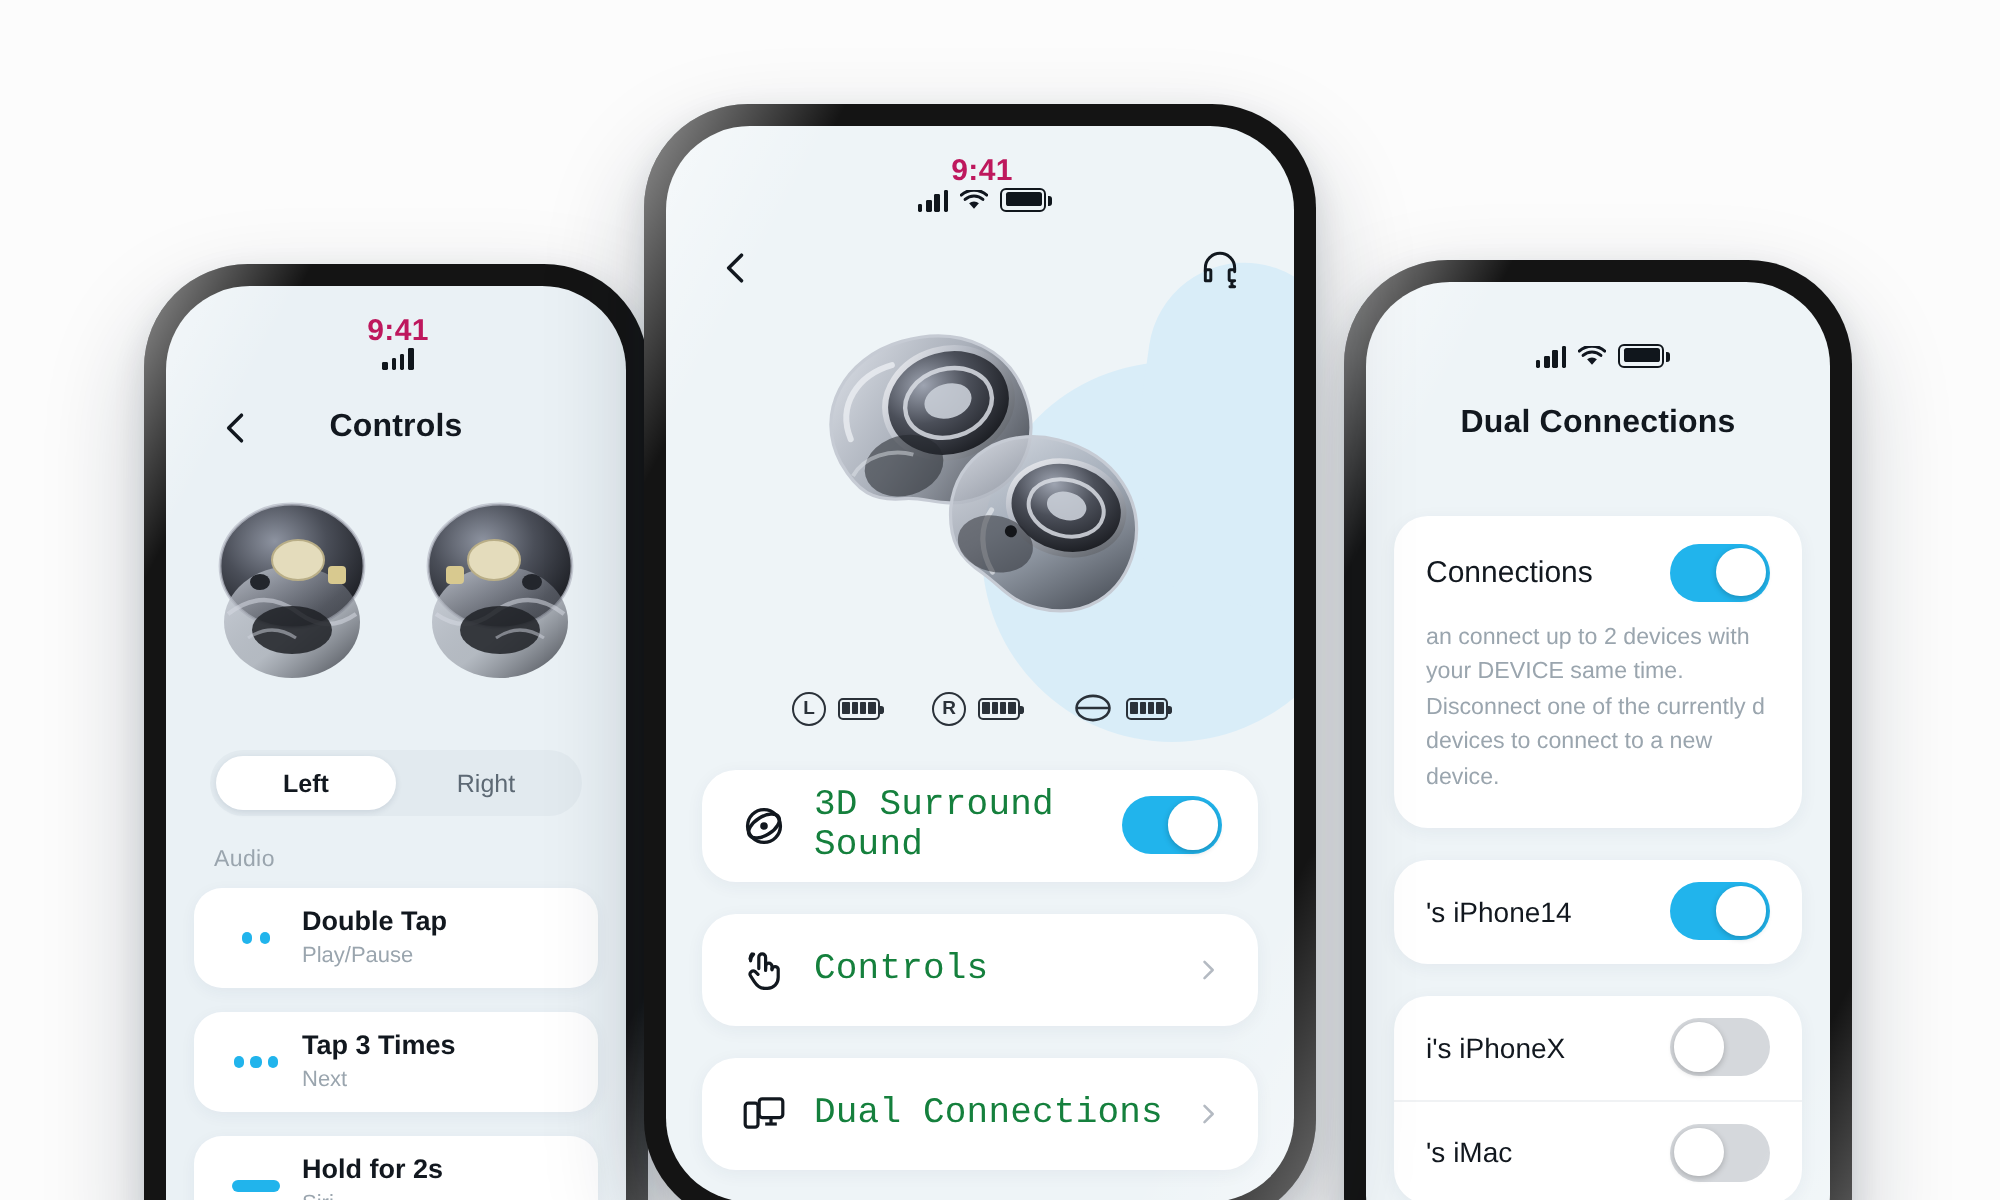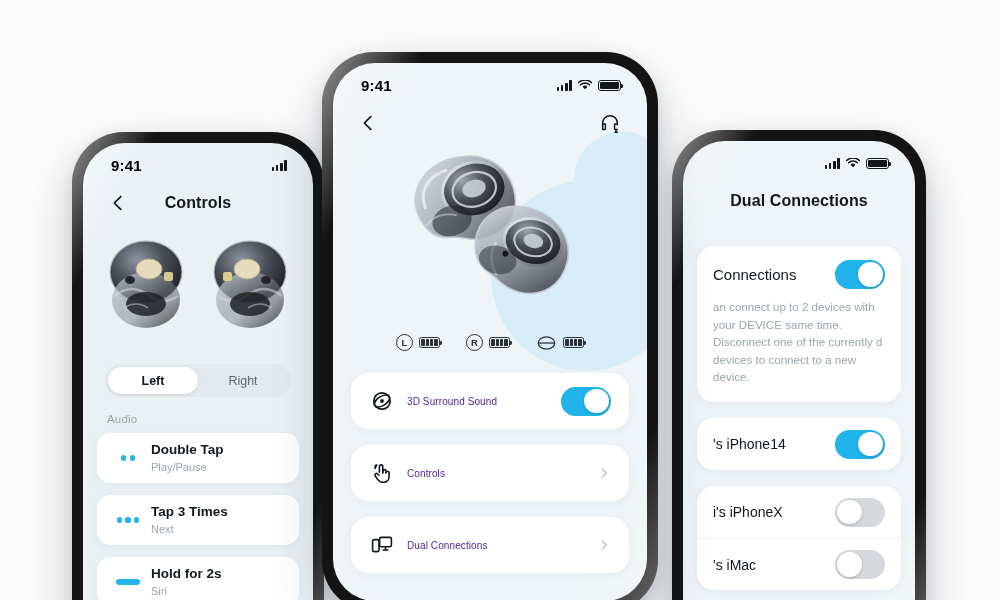--- a/index.html
+++ b/index.html
@@ -41,23 +41,24 @@
     position:absolute;
     background:#d9edf8;
     pointer-events:none;
   }
   .blob-a{ width:190px; height:190px; border-radius:50%; right:-34px; top:118px; }
   .blob-b{ width:96px; height:170px; right:-18px; top:68px; border-radius:48px 48px 10px 48px; transform:rotate(8deg); }
 
   
   .statusbar{
     position:relative; z-index:4;
-    display:flex; align-items:center; justify-content:space-between;
+    display:flex; align-items:center; 
     padding:14px 26px 0 28px;
-    color:#000000;
+    color:#be185d;
+    flex-direction:column;
   }
   .clock{ font-size:15px; font-weight:600; letter-spacing:.2px; }
   .status-icons{ display:flex; align-items:flex-end; gap:6px; }
   .sig{ display:flex; align-items:flex-end; gap:1.7px; height:11px; }
   .sig i{ display:block; width:2.6px; background:#10161c; border-radius:.7px; }
   .sig i:nth-child(1){ height:4px; }
   .sig i:nth-child(2){ height:6px; }
   .sig i:nth-child(3){ height:8.5px; }
   .sig i:nth-child(4){ height:11px; }
   .wifi{ position:relative; width:14px; height:11px; }
@@ -103,21 +104,21 @@
   .cards{ position:relative; z-index:3; padding:22px 18px 0 18px; display:flex; flex-direction:column; gap:16px; }
   .card{
     background:#ffffff;
     border-radius:17px;
     box-shadow:0 2px 9px rgba(40,60,90,.055);
     display:flex; align-items:center;
     padding:0 18px;
     height:56px;
   }
   .card-icon{ width:26px; height:26px; margin-right:12px; display:flex; align-items:center; justify-content:center; flex:none; }
-  .card-label{ font-size:10px; font-weight:500; color:#4c1d95; flex:1; letter-spacing:.1px; }
+  .card-label{ font-size:18px; font-weight:500; color:#15803d; flex:1; letter-spacing:.1px;font-family:Liberation Mono, monospace; }
   .chev-right{ width:14px; height:14px; flex:none; }
 
   
   .toggle{ width:50px; height:29px; border-radius:15px; position:relative; flex:none; }
   .toggle.on{ background:#21b4ec; }
   .toggle.off{ background:#d5d8dc; }
   .toggle .knob{
     position:absolute; top:2.3px; width:24.4px; height:24.4px; border-radius:50%;
     background:#fff; box-shadow:0 1px 3px rgba(0,0,0,.22);
   }

